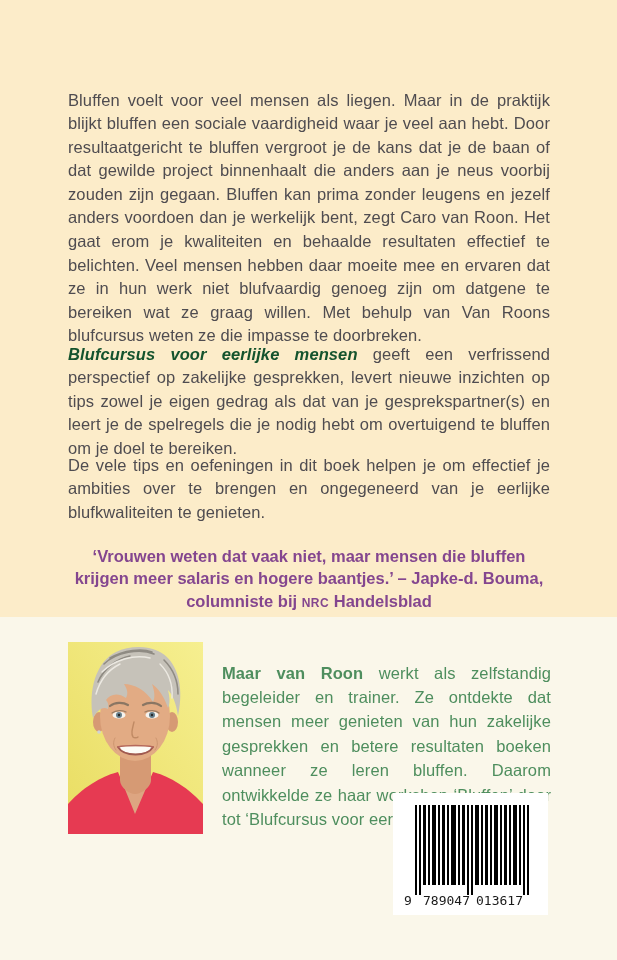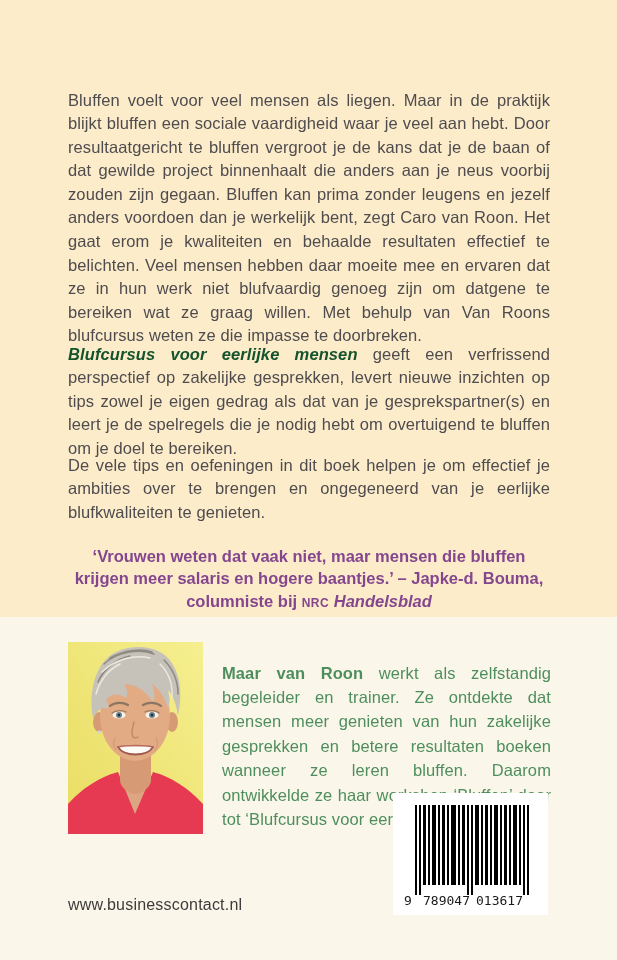--- a/index.html
+++ b/index.html
@@ -23,21 +23,21 @@
   }
   .para-lead{
     color:#14532d;font-weight:bold;font-style:italic;
   }
   .quote{
     position:absolute;left:68px;top:528px;width:482px;
     font-size:16.5px;line-height:22.8px;font-weight:bold;
     color:#84468f;text-align:center;
   }
   .quote .nrc{font-weight:bold;font-size:12px;letter-spacing:0.5px;}
-  .quote .pub{font-style:italic;}
+  .quote .pub{}
   .author-photo{
     position:absolute;left:68px;top:25px;width:135px;height:192px;display:block;
   }
   .bio{
     position:absolute;left:222px;top:27px;width:329px;
     font-size:16.5px;line-height:24.4px;letter-spacing:0.1px;
     color:#4e8e5e;text-align:justify;
   }
   .bio .author-name{font-weight:bold;}
   .barcode-box{
@@ -165,15 +165,14 @@
 
       <rect x="130" y="12" width="2" height="90" fill="#000"></rect>
       <rect x="134" y="12" width="2" height="90" fill="#000"></rect>
 
       <text class="barcode-digits" x="11" y="112">9</text>
       <text class="barcode-digits" x="30" y="112">789047</text>
       <text class="barcode-digits" x="83" y="112">013617</text>
     </svg>
   </div>
 
-  <div class="website">www.businesscontact.nl</div>
 
 </div>
 
 </body></html>

